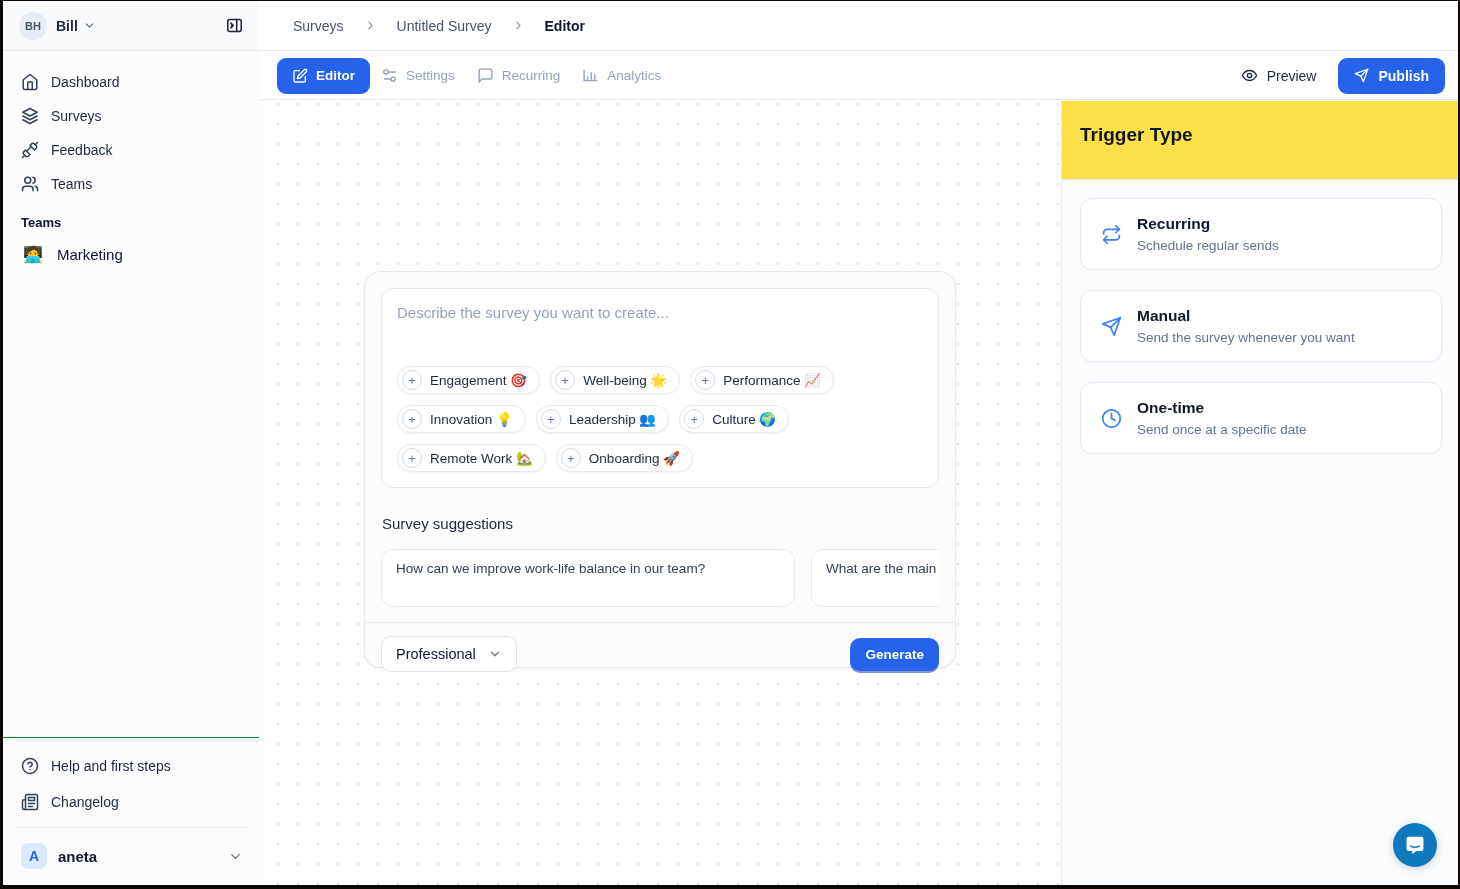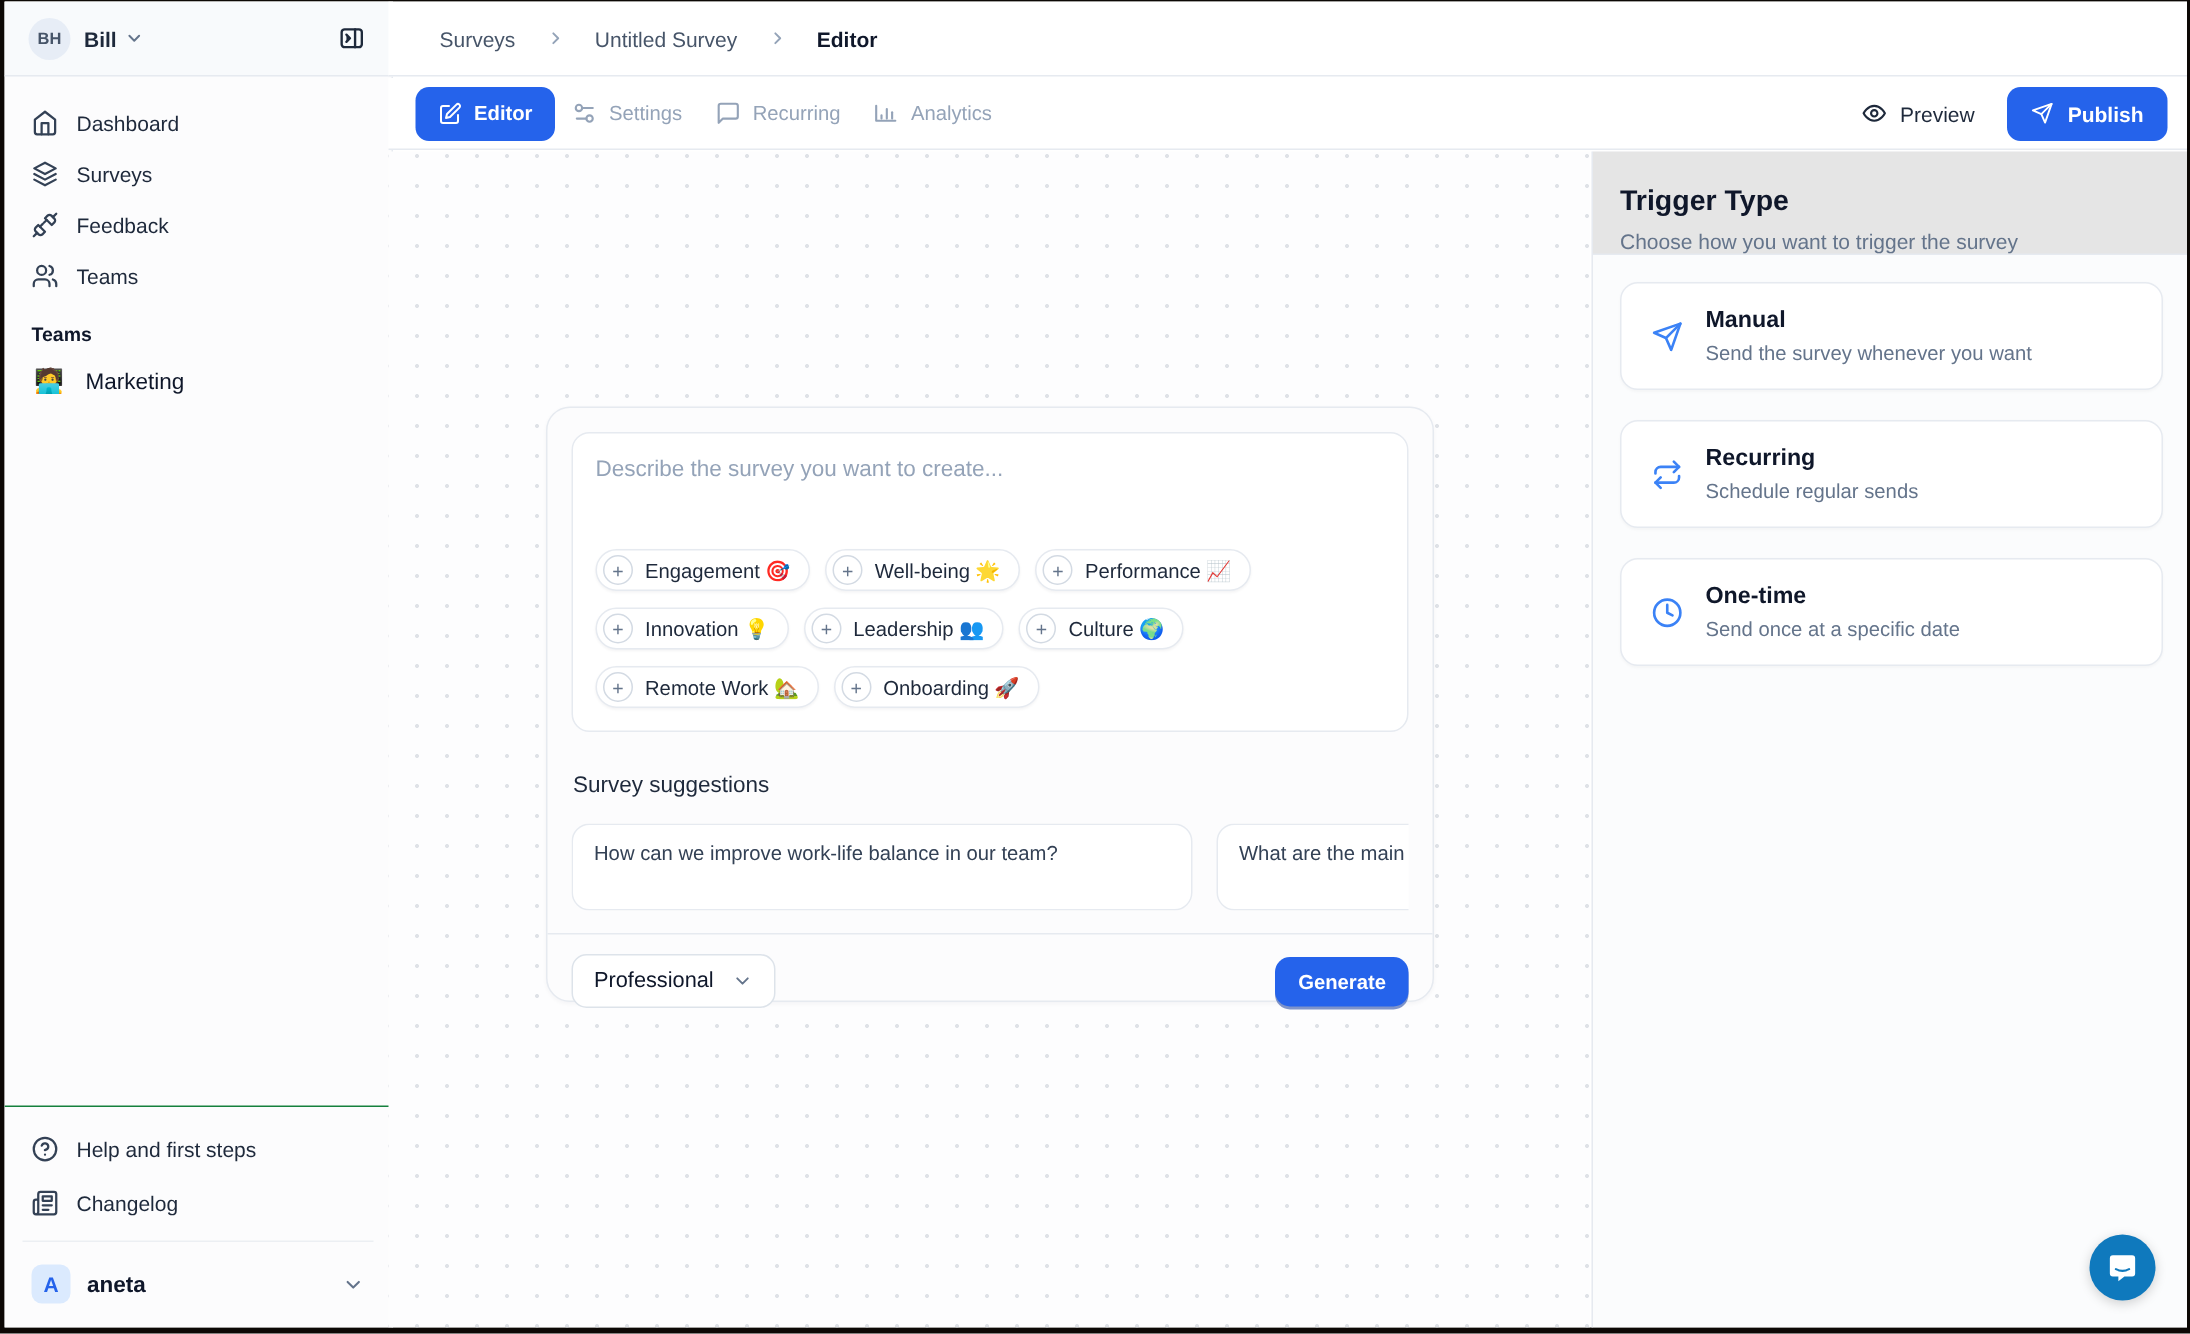--- a/index.html
+++ b/index.html
@@ -59,21 +59,21 @@
   .sug-title { font-size:15px; font-weight:400; color:#1e293b; margin:27px 0 17px 1px; }
   .sug-row { display:flex; gap:16px; overflow:hidden; flex:0 0 auto; }
   .sug-card { flex:0 0 414px; height:58px; background:#fff; border:1px solid #e6eaf0; border-radius:12px; padding:11px 14px; font-size:13.5px; color:#334155; cursor:pointer; }
   .composer-footer { border-top:1px solid #e6eaf0; margin:15px -16px 0 -16px; padding:13px 16px 0 16px; display:flex; align-items:center; flex:1 0 auto; }
   .tone-select { display:flex; align-items:center; gap:12px; height:36px; padding:0 14px; background:#fff; border:1px solid #dde3ea; border-radius:10px; font-size:14.5px; font-weight:500; color:#0f172a; cursor:pointer; }
   .tone-select .chev { color:#64748b; display:flex; }
   .generate-btn { margin-left:auto; height:33px; padding:0 15px; background:#2563eb; color:#fff; font-size:13.5px; font-weight:600; border:none; border-radius:10px; box-shadow:0 2px 0 rgba(23,62,158,.55); cursor:pointer; }
 
   
   .trigger-panel { position:absolute; left:1058px; top:100px; right:0; bottom:0; background:#fbfcfd; border-left:1px solid #e6eaf0; }
-  .tp-header { background:#e5e5e5; border-bottom:1px solid #e6eaf0; padding:23px 18px 0 18px; }
+  .tp-header { background:#fde047; border-bottom:1px solid #e6eaf0; padding:23px 18px 33px 18px; }
   .tp-title { font-size:19px; font-weight:700; color:#0f172a; }
   .tp-subtitle { font-size:14px; color:#64748b; margin-top:7px; }
   .tp-options { padding:18px 16px 0 18px; display:flex; flex-direction:column; gap:20px; }
   .tp-card { background:#fff; border:1px solid #e6eaf0; border-radius:12px; min-height:72px; display:flex; align-items:center; gap:15px; padding:14px 20px; cursor:pointer; box-shadow:0 1px 2px rgba(15,23,42,.03); }
   .tp-icon { color:#3b82f6; display:flex; flex:0 0 auto; }
   .tp-card-title { font-size:15.5px; font-weight:600; color:#0f172a; }
   .tp-card-desc { font-size:13.5px; color:#64748b; margin-top:5px; }
 
   
   .chat-launcher { position:absolute; right:21px; bottom:18px; width:44px; height:44px; border-radius:50%; background:#0f79bd; border:none; display:flex; align-items:center; justify-content:center; cursor:pointer; box-shadow:0 2px 8px rgba(0,0,0,.18); }
@@ -326,47 +326,46 @@
           </span>
         </div>
         <button class="generate-btn">Generate</button>
       </div>
     </section>
   </main>
 
   <aside class="trigger-panel">
     <div class="tp-header">
       <div class="tp-title">Trigger Type</div>
-      <div class="tp-subtitle">Choose how you want to trigger the survey</div>
     </div>
     <div class="tp-options">
-      <div class="tp-card">
-        <span class="tp-icon">
-          <svg width="21" height="21" viewBox="0 0 24 24" fill="none" stroke="currentColor" stroke-width="2" stroke-linecap="round" stroke-linejoin="round">
-              <path d="M22 2 11 13"></path>
-              <path d="m22 2-7 20-4-9-9-4 20-7z"></path>
-            </svg>
-        </span>
-        <div>
-          <div class="tp-card-title">Manual</div>
-          <div class="tp-card-desc">Send the survey whenever you want</div>
-        </div>
-      </div>
       <div class="tp-card">
         <span class="tp-icon">
           <svg width="21" height="21" viewBox="0 0 24 24" fill="none" stroke="currentColor" stroke-width="2" stroke-linecap="round" stroke-linejoin="round">
               <path d="m17 2 4 4-4 4"></path>
               <path d="M3 11v-1a4 4 0 0 1 4-4h14"></path>
               <path d="m7 22-4-4 4-4"></path>
               <path d="M21 13v1a4 4 0 0 1-4 4H3"></path>
             </svg>
         </span>
         <div>
           <div class="tp-card-title">Recurring</div>
           <div class="tp-card-desc">Schedule regular sends</div>
+        </div>
+      </div>
+      <div class="tp-card">
+        <span class="tp-icon">
+          <svg width="21" height="21" viewBox="0 0 24 24" fill="none" stroke="currentColor" stroke-width="2" stroke-linecap="round" stroke-linejoin="round">
+              <path d="M22 2 11 13"></path>
+              <path d="m22 2-7 20-4-9-9-4 20-7z"></path>
+            </svg>
+        </span>
+        <div>
+          <div class="tp-card-title">Manual</div>
+          <div class="tp-card-desc">Send the survey whenever you want</div>
         </div>
       </div>
       <div class="tp-card">
         <span class="tp-icon">
           <svg width="21" height="21" viewBox="0 0 24 24" fill="none" stroke="currentColor" stroke-width="2" stroke-linecap="round" stroke-linejoin="round">
               <circle cx="12" cy="12" r="10"></circle>
               <path d="M12 6v6l4 2"></path>
             </svg>
         </span>
         <div>

